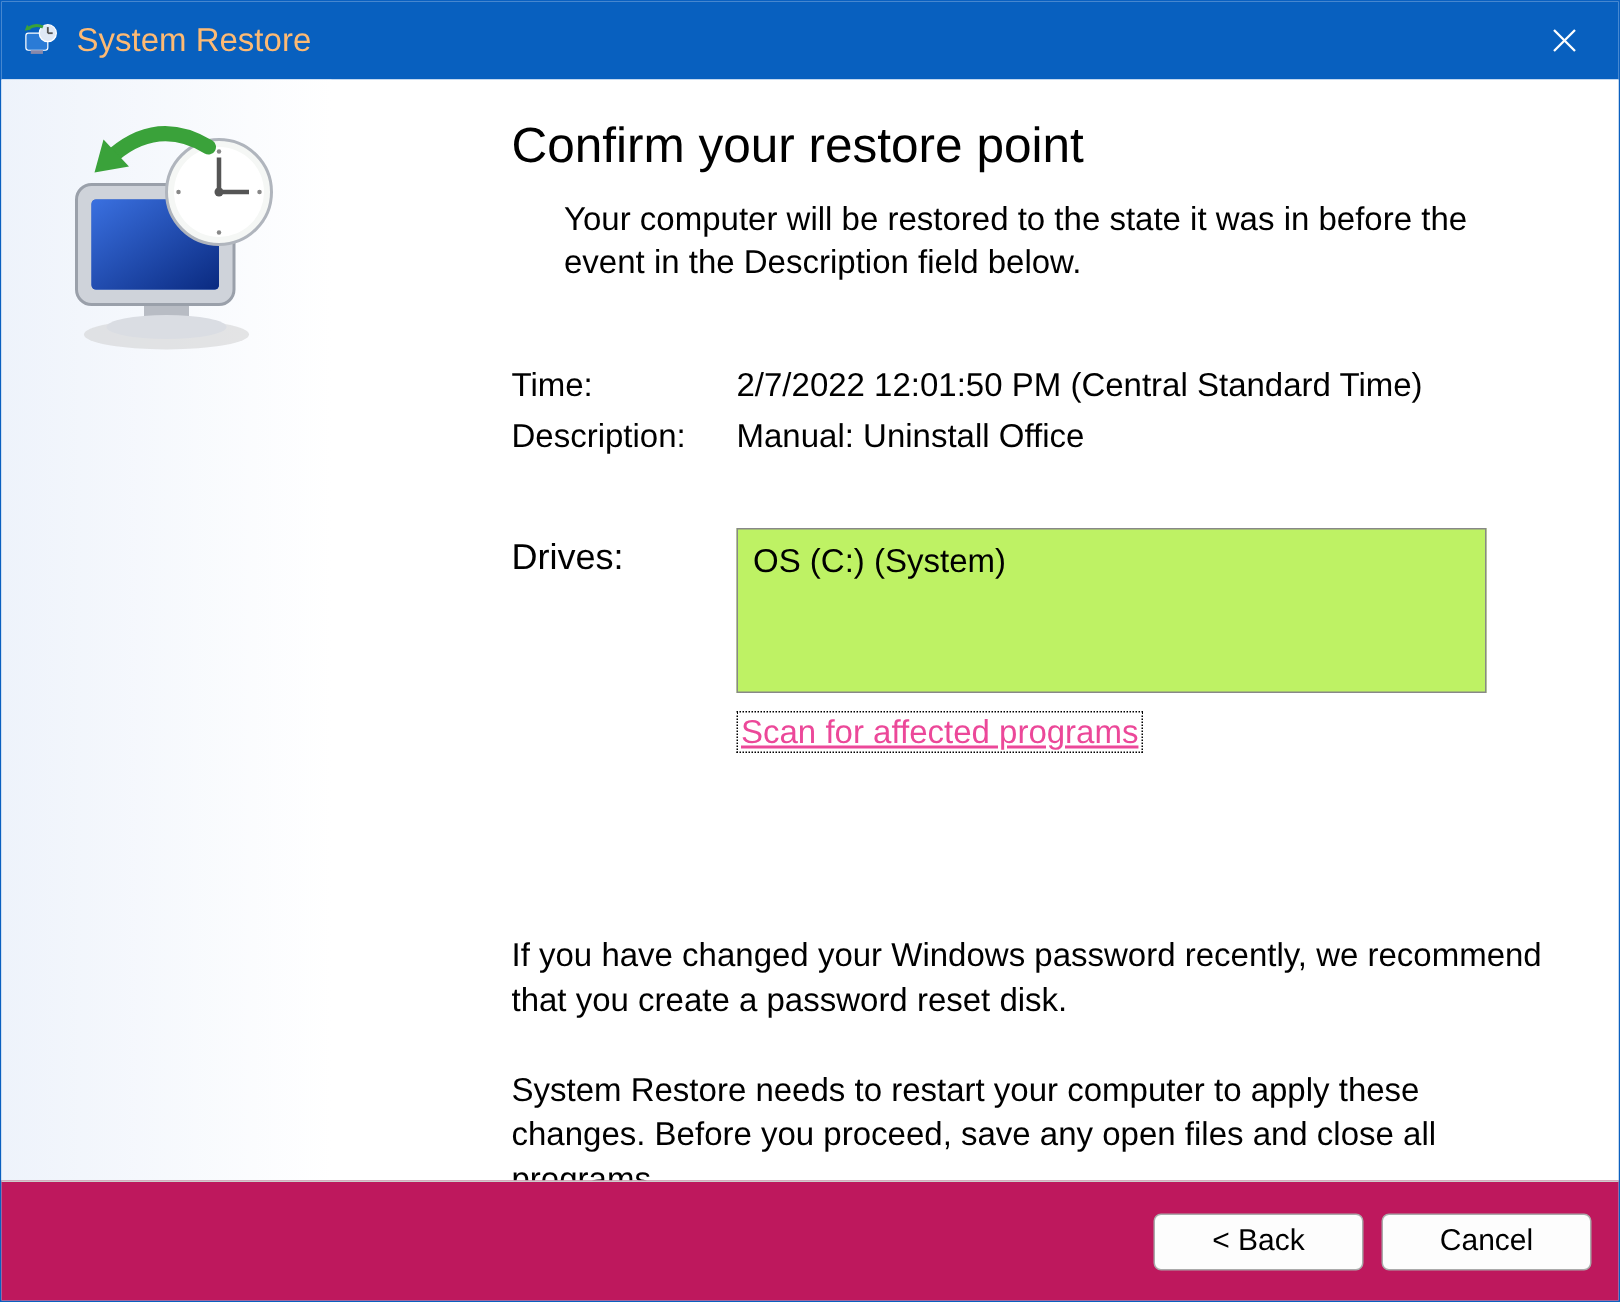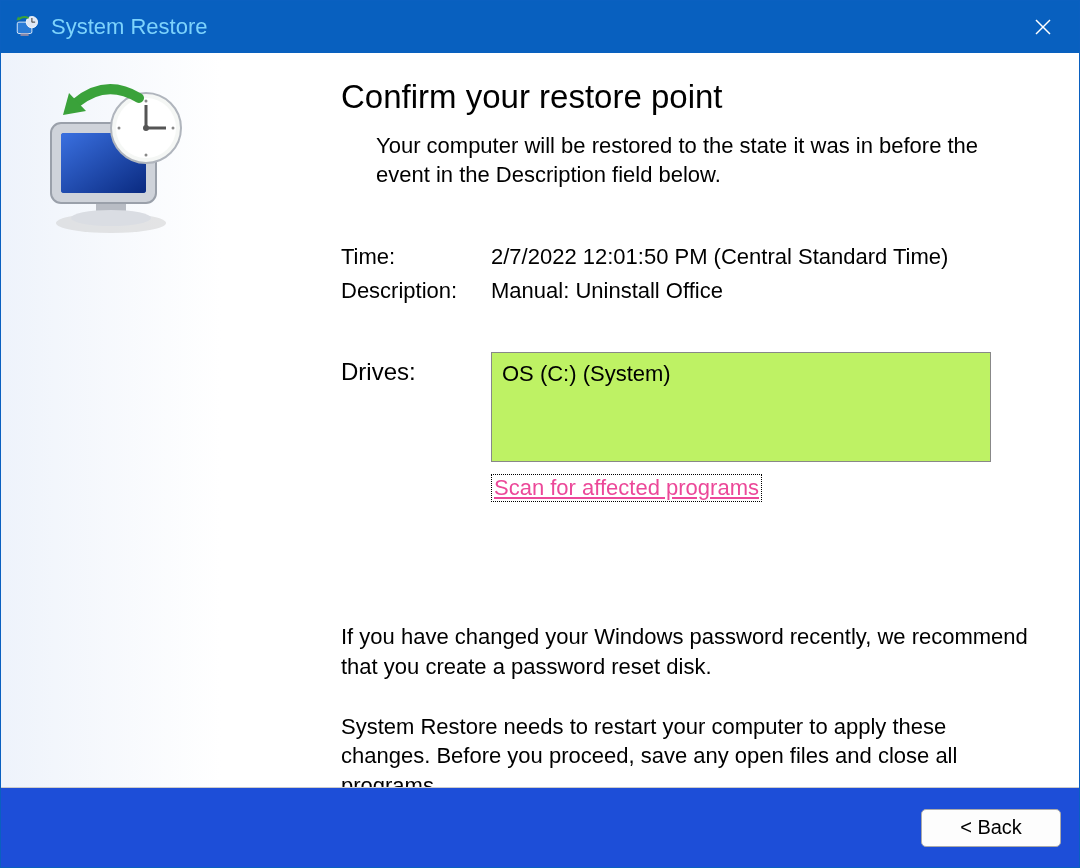--- a/index.html
+++ b/index.html
@@ -1,38 +1,38 @@
 <!DOCTYPE html>
 <html><head>
 <meta charset="utf-8">
 <style>
   * { box-sizing: border-box; }
   html, body { margin:0; padding:0; width:1080px; height:868px; font-family: "Segoe UI", Tahoma, Arial, sans-serif; font-size:21px; color:#000; background:#fff; }
   .window { width:1080px; height:868px; display:flex; flex-direction:column; border:1px solid #0a60c0; }
-  .titlebar { height:52px; background:#0860bf; display:flex; align-items:center; padding:0 12px; color:#7dd3fc; }
+  .titlebar { height:52px; background:#0860bf; display:flex; align-items:center; padding:0 12px; color:#fdba74; }
   .titlebar .icon { width:28px; height:28px; margin-right:10px; display:flex; align-items:center; justify-content:center; }
   .titlebar .title { font-size:22px; font-weight:400; flex:1; }
   .titlebar .close { width:48px; height:48px; display:flex; align-items:center; justify-content:center; cursor:pointer; font-size:22px; }
   .titlebar .close svg { stroke:#fff; stroke-width:1.5; }
   .body { flex:1; display:flex; background:#fff; overflow:hidden;justify-content:center; }
   .sidebar { width:220px; min-width:220px; background:linear-gradient(to right,#eef3fb,#fff); display:flex; align-items:flex-start; justify-content:center; padding-top:30px; }
   .sidebar .sysicon { width:160px; height:160px; }
   .content { flex:1; padding:25px 40px 0 120px; }
   .heading { font-size:33px; font-weight:400; color:#000; margin:0 0 16px 0; }
   .subtext { font-size:22px; line-height:1.3; margin:0 12px 55px 35px; max-width:700px; }
   .info-row { display:flex; margin-bottom:8px; }
   .info-label { width:150px; font-size:22px; }
   .info-value { font-size:22px; }
   .drives-row { display:flex; margin-top:48px; }
   .drives-label { width:150px; font-size:24px; padding-top:6px; }
   .drives-box { width:500px; height:110px; border:1px solid #888; padding:8px 10px; font-size:22px; background:#bef264; }
   .scan-link { margin-left:150px; margin-top:12px; display:inline-block; color:#ec4899; text-decoration:underline; font-size:22px; border:1px dotted #000; padding:0 2px; }
   .note1 { margin-top:120px; font-size:22px; line-height:1.35; max-width:720px; }
   .note2 { margin-top:30px; font-size:22px; line-height:1.35; max-width:720px; }
-  .footer { height:80px; background:#1d4ed8; border-top:1px solid #ccc; display:flex; align-items:center; justify-content:flex-end; padding:0 18px; gap:12px; }
+  .footer { height:80px; background:#be185d; border-top:1px solid #ccc; display:flex; align-items:center; justify-content:flex-end; padding:0 18px; gap:12px; }
   .button { width:140px; height:38px; background:#fdfdfd; border:1px solid #aaa; border-radius:5px; font-size:20px; cursor:pointer; display:flex; align-items:center; justify-content:center; font-family:inherit; }
   .button.default { border:2px solid #0960c0; background:#f6faff; }
   .cursor { position:absolute; pointer-events:none; }
   .finish-wrap { position:relative; }
   .cursor svg { display:block; }
 </style>
 </head>
 <body>
 
 <div class="window">
@@ -112,15 +112,16 @@
       </div>
       <a href="#" class="scan-link">Scan for affected programs</a>
 
       <p class="note1">If you have changed your Windows password recently, we recommend that you create a password reset disk.</p>
       <p class="note2">System Restore needs to restart your computer to apply these changes. Before you proceed, save any open files and close all programs.</p>
     </div>
   </div>
 
   <div class="footer">
     <button class="button">&lt; Back</button>
+    <button class="button">Cancel</button>
   </div>
 
 </div>
 
 </body></html>

